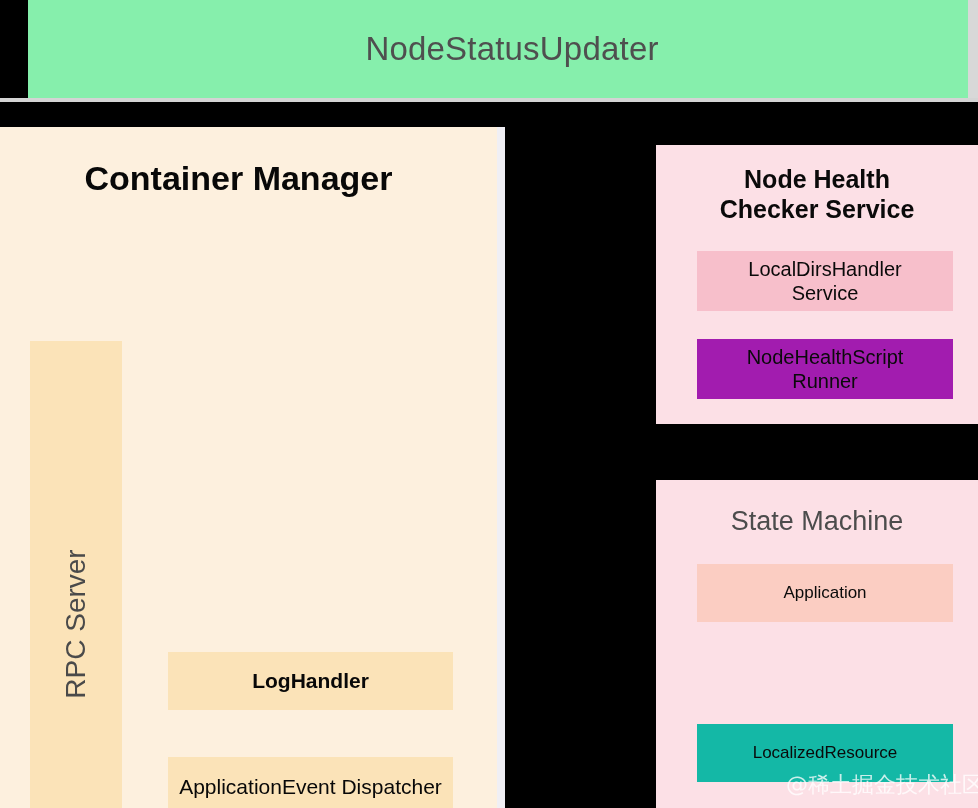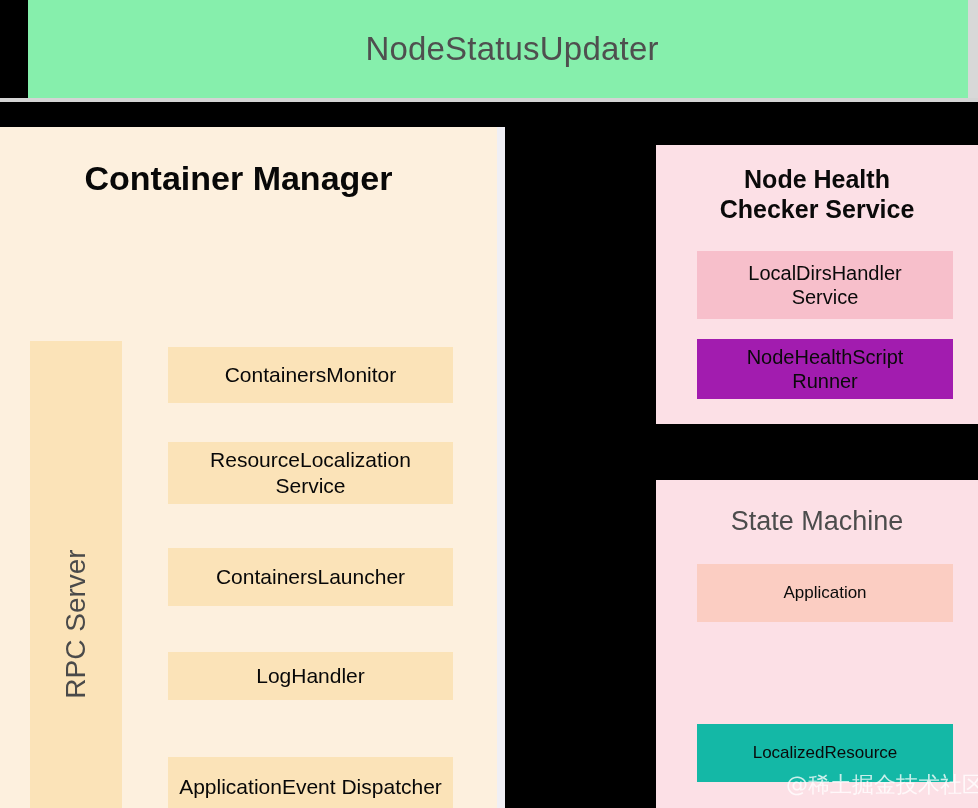--- a/index.html
+++ b/index.html
@@ -194,36 +194,32 @@
   <div id="header-right-strip"></div>
   <div id="header-bottom-strip"></div>
 
   <div id="container-manager-panel" style="background: rgb(253, 240, 222);">
     <div id="container-manager-title">Container Manager</div>
 
     <div id="rpc-server-box" style="background: rgb(251, 227, 184);">
       <div id="rpc-server-label">RPC Server</div>
     </div>
 
-    <div class="cm-box" style="top: 220px; height: 56px; background: rgb(251, 227, 184);">ContainersMonitor</div>
-    <div class="cm-box" style="top: 315px; height: 62px; background: rgb(251, 227, 184);">ResourceLocalization
-Service</div>
-    <div class="cm-box" style="top: 421px; height: 58px; background: rgb(251, 227, 184);">ContainersLauncher</div>
-    <div class="cm-box" style="top: 525px; height: 48px; background: rgb(251, 227, 184);">LogHandler</div>
+    <div class="cm-box" style="top: 525px; height: 58px; background: rgb(251, 227, 184); font-weight: bold;">LogHandler</div>
     <div class="cm-box" style="top: 630px; height: 59px; background: rgb(251, 227, 184);">ApplicationEvent
 Dispatcher</div>
 
   </div>
   <div id="container-manager-edge"></div>
 
   <div class="pink-panel-edge" id="nh-edge" style="top: 145px; height: 279px;"></div>
   <div class="pink-panel" id="node-health-panel" style="top: 145px; height: 279px; background: rgb(252, 224, 230);">
     <div class="panel-heading" id="node-health-title">Node Health
 Checker Service</div>
-    <div class="pp-box nh-box" style="top: 106px; height: 68px; background: rgb(247, 191, 203);">LocalDirsHandler
+    <div class="pp-box nh-box" style="top: 106px; height: 60px; background: rgb(247, 191, 203);">LocalDirsHandler
 Service</div>
     <div class="pp-box nh-box" style="top: 194px; height: 60px; background: #a21caf;">NodeHealthScript
 Runner</div>
   </div>
 
   <div class="pink-panel-edge" id="sm-edge" style="top: 480px; height: 328px;"></div>
   <div class="pink-panel" id="state-machine-panel" style="top: 480px; height: 328px; background: rgb(252, 224, 230);">
     <div class="panel-heading" id="state-machine-title">State Machine</div>
     <div class="pp-box sm-box" style="top: 84px; height: 58px; background: rgb(251, 205, 194);">Application</div>
     <div class="pp-box sm-box" style="top: 244px; height: 58px; background: #14b8a6;">LocalizedResource</div>

